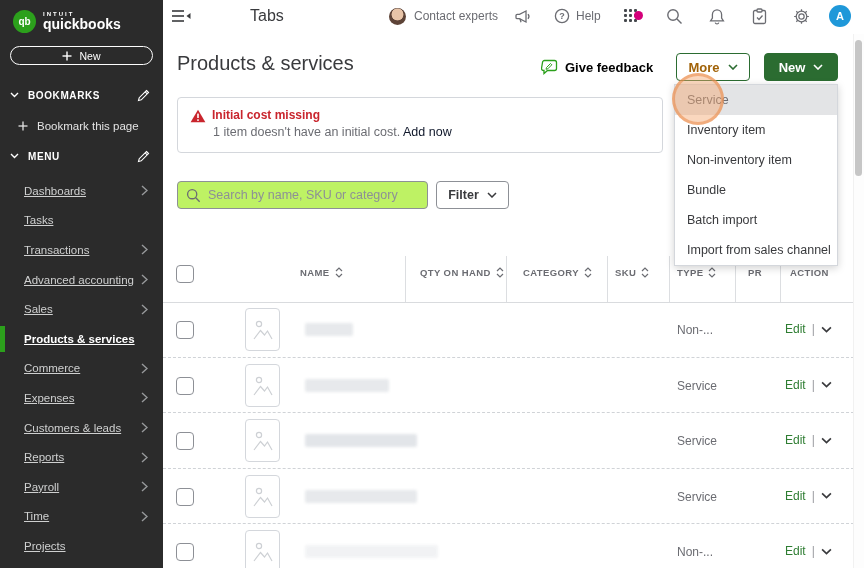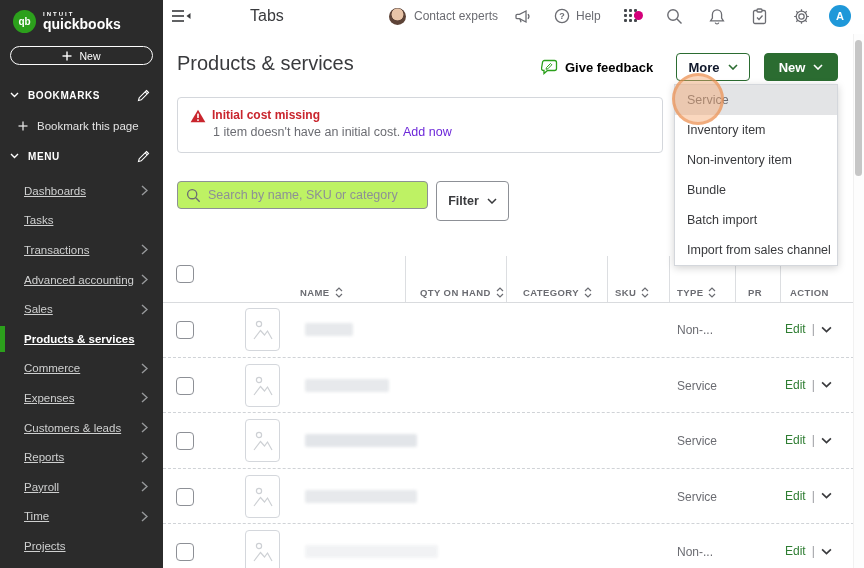--- a/index.html
+++ b/index.html
@@ -62,49 +62,49 @@
   .apps-dot { position:absolute; right:-4px; top:2px; width:9px; height:9px;
               border-radius:50%; background:#d4007a; }
 
   
   .page-title { position:absolute; left:14px; top:52px; font-size:20px; color:#393a3d; }
   .feedback { position:absolute; left:378px; top:59px; display:flex; align-items:center;
               gap:7px; color:#000000; font-size:13px; font-weight:bold; cursor:pointer; }
   .btn { position:absolute; top:53px; width:74px; height:28px; border-radius:4px;
          display:flex; align-items:center; justify-content:center; gap:8px;
          font-size:13px; font-weight:bold; cursor:pointer; }
-  .btn-more { left:513px; background:#fff; border:1px solid #2b6c31; color:#0f172a; }
+  .btn-more { left:513px; background:#fff; border:1px solid #2b6c31; color:#a16207; }
   .btn-new { left:601px; background:#2b6c31; border:1px solid #2b6c31; color:#fff; }
 
   
   .banner { position:absolute; left:14px; top:97px; width:486px; height:56px;
             border:1px solid #d4d7dc; border-radius:4px; background:#fff; }
   .banner-icon { position:absolute; left:12px; top:11px; }
   .banner-title { position:absolute; left:34px; top:10px; font-size:12px;
                   font-weight:bold; color:#c9252d; }
   .banner-msg { position:absolute; left:35px; top:27px; font-size:12.5px; color:#6b6c72; }
-  .banner-link { color:#6d28d9; cursor:pointer; }
+  .banner-link { color:#0f172a; cursor:pointer; }
 
   
   .searchbox { position:absolute; left:14px; top:181px; width:251px; height:28px;
                border:1px solid #8d9096; border-radius:4px; display:flex;
                align-items:center; padding:0 8px; gap:7px; background:#bef264; }
   .searchbox input { border:none; outline:none; flex:1; font-size:12.5px;
                font-family:"Liberation Sans",sans-serif; color:#393a3d; background:transparent; }
   .searchbox input::placeholder { color:#8d9096; }
-  .filter-btn { position:absolute; left:273px; top:181px; width:73px; height:40px;
+  .filter-btn { position:absolute; left:273px; top:181px; width:73px; height:28px;
                 border:1px solid #8d9096; border-radius:4px; background:#fff;
                 display:flex; align-items:center; justify-content:center; gap:8px;
                 font-size:12.5px; font-weight:bold; color:#393a3d; cursor:pointer; }
 
   
   .thead-border { position:absolute; left:0; top:302px; width:701px; height:1px; background:#d9dbde; }
   .col-div { position:absolute; top:256px; height:46px; width:1px; background:#dcdee1; }
   .th { position:absolute; top:267px; display:flex; align-items:center; gap:5px;
-        font-size:9.5px; font-weight:bold; color:#6b6c72; letter-spacing:.4px;margin-top:20px; }
+        font-size:9.5px; font-weight:bold; color:#6b6c72; letter-spacing:.4px; }
   .checkbox { width:18px; height:18px; border:1.5px solid #8d9096; border-radius:4px;
               background:#fff; cursor:pointer; }
   .th-check { position:absolute; left:13px; top:265px; }
 
   .rows { position:absolute; left:0; top:302px; width:701px; }
   .trow { position:relative; height:55.6px; border-bottom:1px dashed #d0d3d7; }
   .trow .checkbox { position:absolute; left:13px; top:19px; }
   .img-ph { position:absolute; left:82px; top:6px; width:35px; height:43px;
             border:1px solid #d4d7dc; border-radius:4px; display:flex;
             align-items:center; justify-content:center; background:#fff; }

